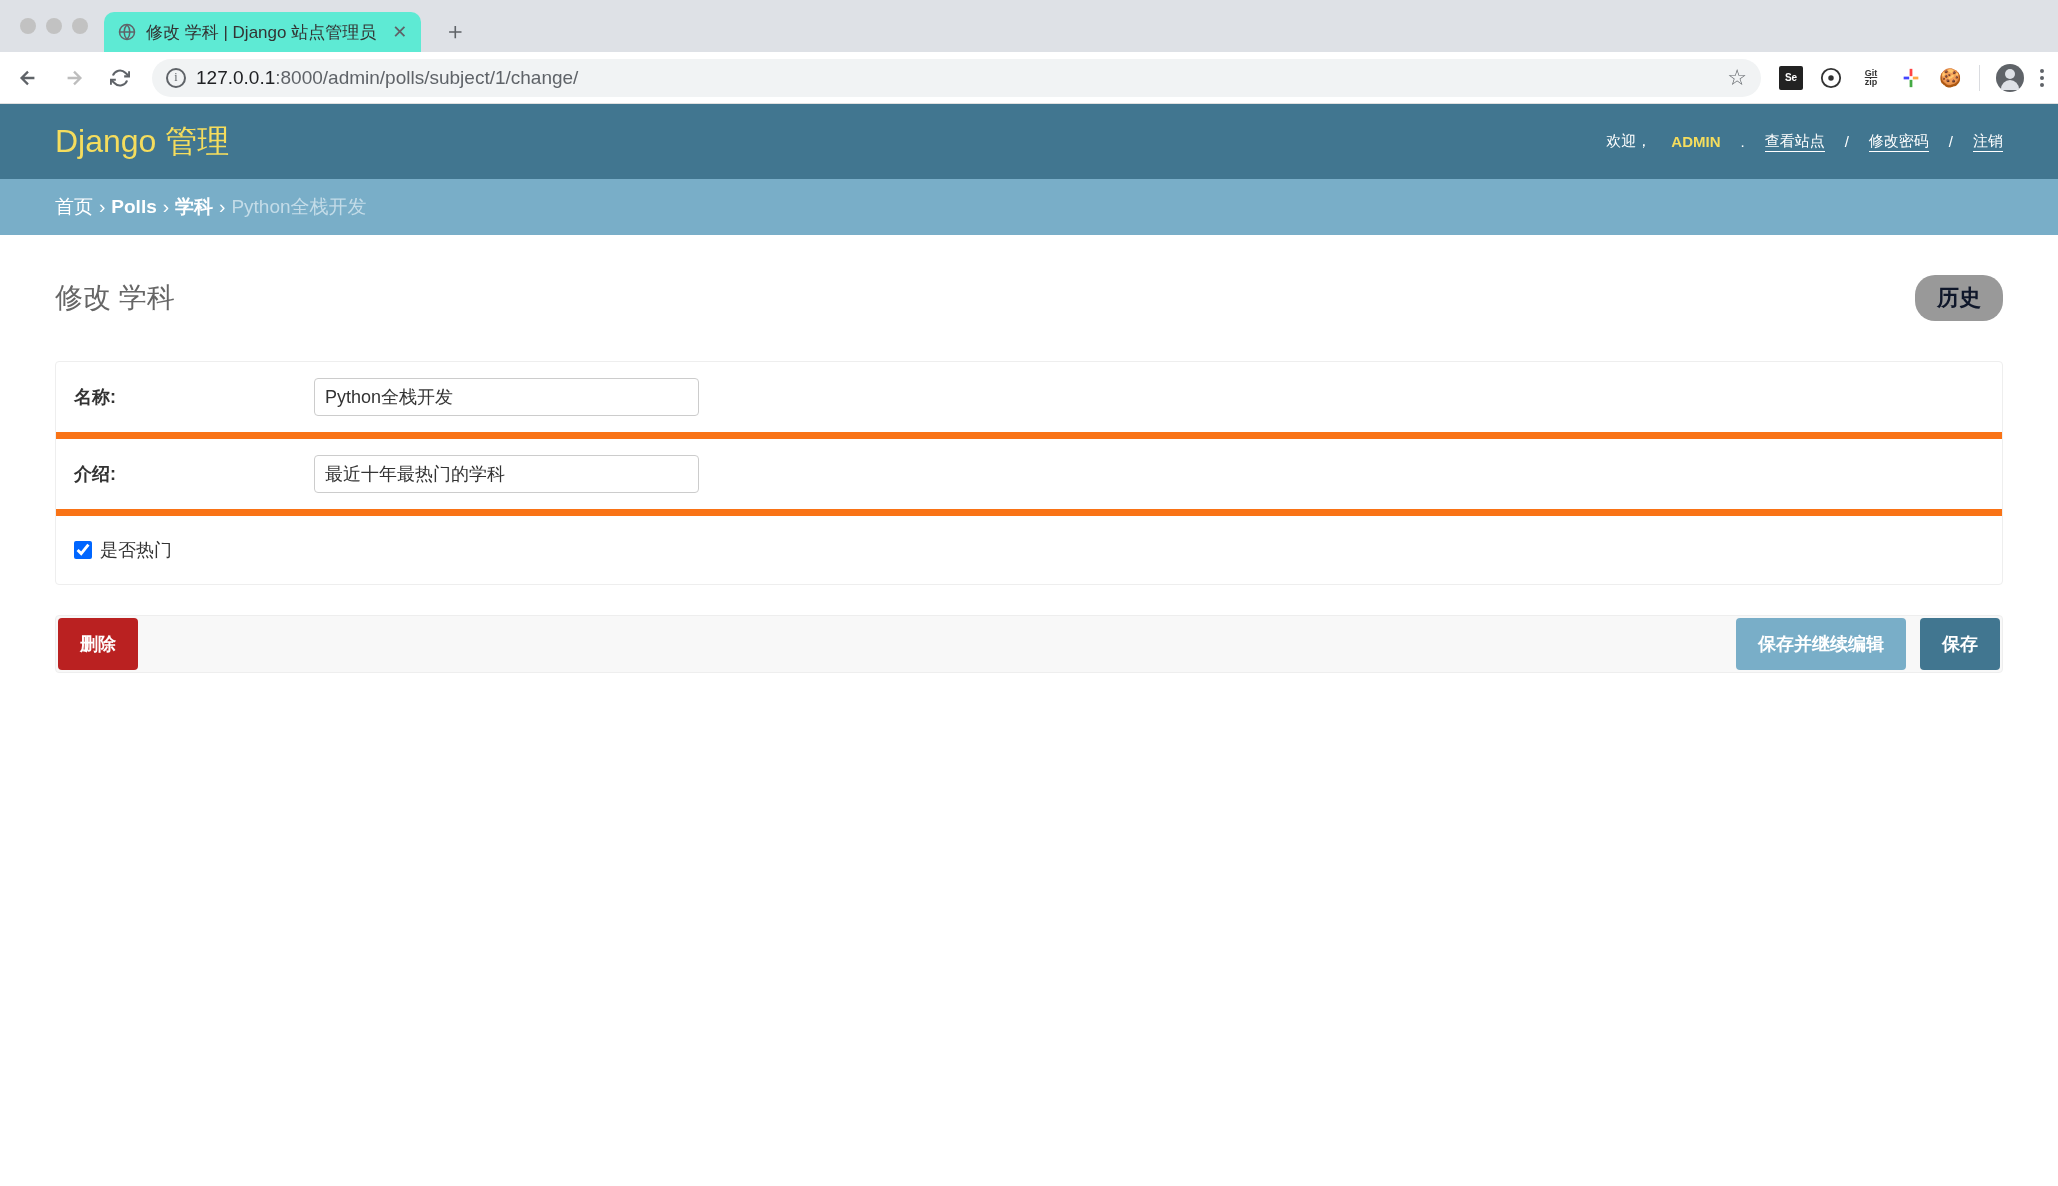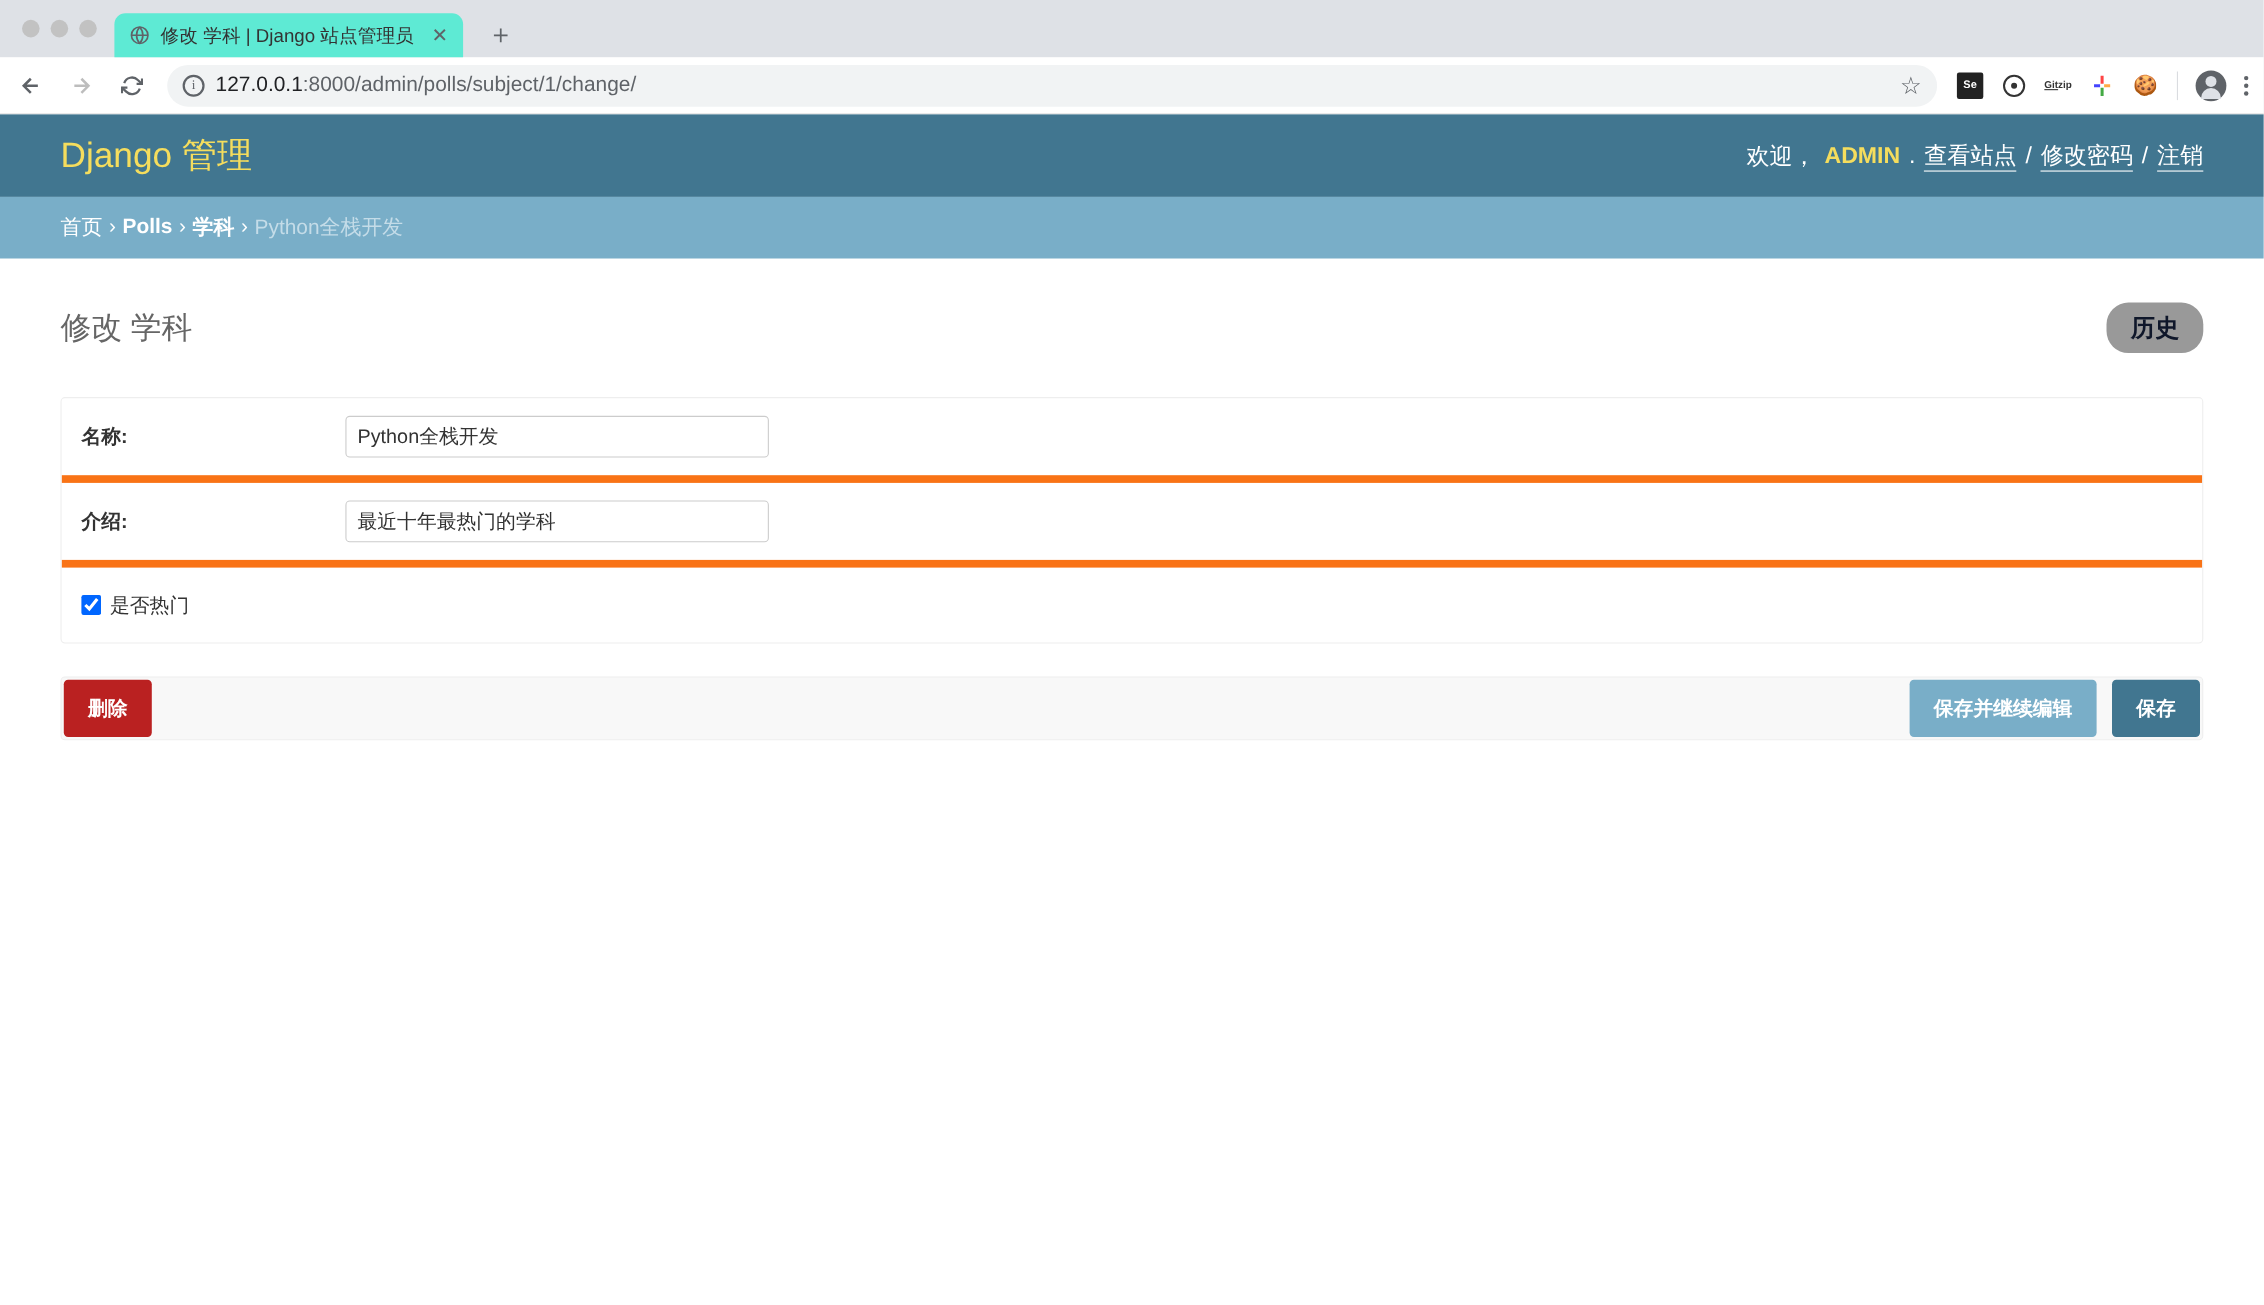--- a/index.html
+++ b/index.html
@@ -29,21 +29,21 @@
     .divider-v { width: 1px; height: 26px; background: #dadce0; }
     .profile-icon { width: 28px; height: 28px; background: #5f6368; border-radius: 50%; position: relative; }
     .profile-icon::before { content: ''; position: absolute; top: 5px; left: 50%; transform: translateX(-50%); width: 10px; height: 10px; background: #dee1e6; border-radius: 50%; }
     .profile-icon::after { content: ''; position: absolute; bottom: 2px; left: 50%; transform: translateX(-50%); width: 18px; height: 10px; background: #dee1e6; border-radius: 10px 10px 0 0; }
     .menu-dots { display: flex; flex-direction: column; gap: 3px; }
     .menu-dots span { width: 4px; height: 4px; background: #5f6368; border-radius: 50%; }
     
     
     .django-header { background: #417690; height: 75px; display: flex; align-items: center; justify-content: space-between; padding: 0 55px; }
     .branding { color: #f5dd5d; font-size: 32px; font-weight: 400; }
-    .user-tools { color: #fff; font-size: 21px; display: flex; align-items: center; gap: 8px; }
+    .user-tools { color: #fff; font-size: 15px; display: flex; align-items: center; gap: 20px; }
     .user-tools .username { font-weight: bold; color: #f5dd5d; }
     .user-tools a { color: #fff; text-decoration: none; border-bottom: 1px solid #fff; }
     .user-tools .sep { color: #fff; }
     
     .breadcrumbs { background: #79aec8; height: 56px; display: flex; align-items: center; padding: 0 55px; font-size: 19px; color: #c4dce8; }
     .breadcrumbs a { color: #fff; text-decoration: none; }
     .breadcrumbs .sep { margin: 0 6px; color: #fff; }
     .breadcrumbs .current { color: #c4dce8; }
     
     .content { padding: 40px 55px; }
@@ -114,21 +114,21 @@
       <span class="star-icon">☆</span>
     </div>
     <div class="toolbar-right">
       <span class="ext-icon" style="background:#222;color:#fff;font-size:10px;font-weight:bold;width:24px;height:24px;border-radius:2px;">Se</span>
       <span class="ext-icon">
         <svg width="22" height="22" viewBox="0 0 24 24" fill="none" stroke="#333" stroke-width="2">
             <circle cx="12" cy="12" r="10"></circle>
             <circle cx="12" cy="12" r="2" fill="#333"></circle>
           </svg>
       </span>
-      <span class="ext-icon" style="font-size:9px;font-weight:bold;color:#333;line-height:1;">
+      <span class="ext-icon" style="flex-direction:column;font-size:9px;font-weight:bold;color:#333;line-height:1;">
         <span style="text-decoration:underline;">Git</span>
           <span>zip</span>
       </span>
       <span class="ext-icon">
         <svg width="22" height="22" viewBox="0 0 24 24">
             <path d="M12 2v8" stroke="#f44" stroke-width="3"></path>
             <path d="M12 14v8" stroke="#4a4" stroke-width="3"></path>
             <path d="M4 12h6" stroke="#44f" stroke-width="3"></path>
             <path d="M14 12h6" stroke="#fa4" stroke-width="3"></path>
           </svg>

